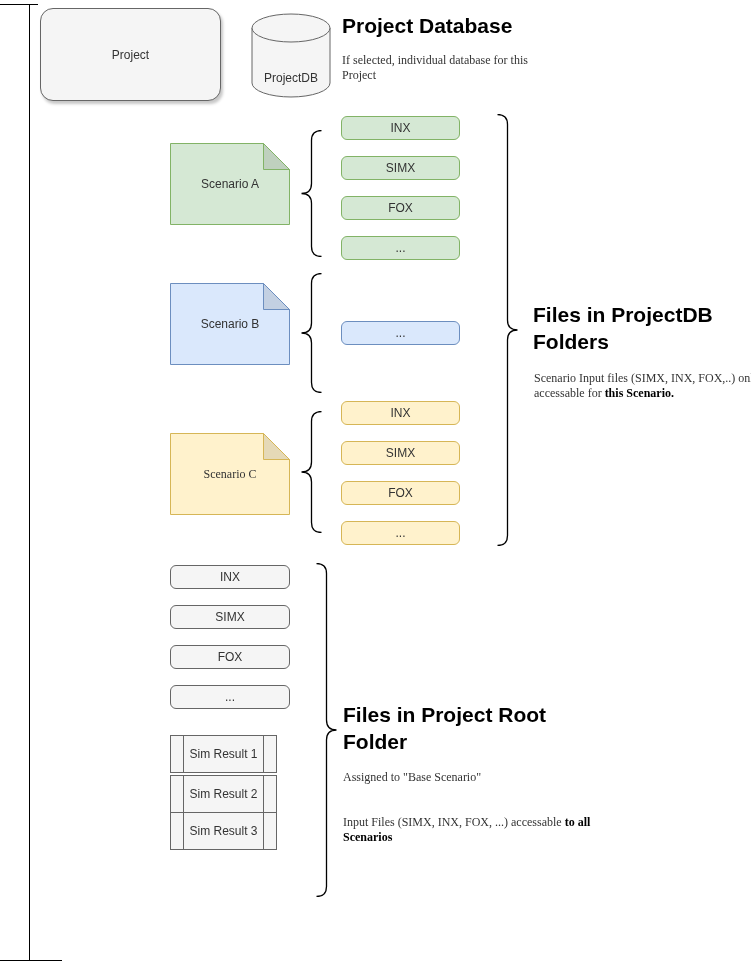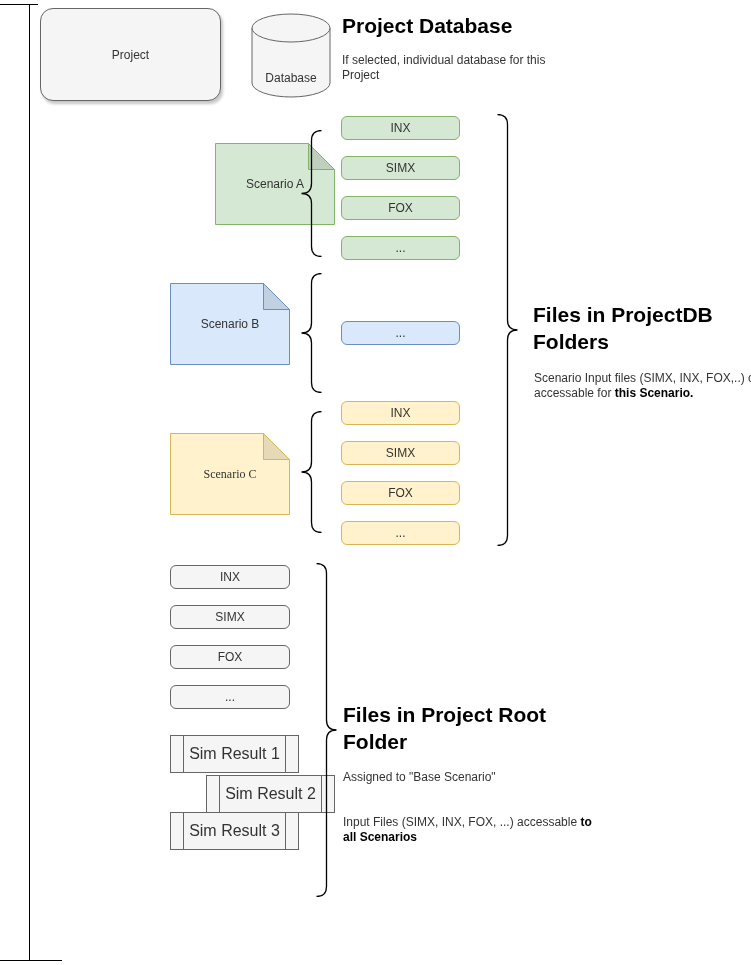--- a/index.html
+++ b/index.html
@@ -3,36 +3,36 @@
 <meta charset="utf-8">
 <style>
   html,body{margin:0;padding:0;background:#fff;}
   .canvas{position:relative;width:751px;height:965px;background:#ffffff;
           font-family:"Liberation Sans",sans-serif;overflow:hidden;}
   .abs{position:absolute;}
   .hline{height:0;border-top:1.5px solid #000;}
   .vline{width:0;border-left:1.5px solid #000;}
   .node-label{color:#333;font-size:12px;display:flex;align-items:center;justify-content:center;text-align:center;}
   .h{font-weight:bold;color:#000;font-size:21px;line-height:27px;}
-  .p{font-size:12px;color:#333;line-height:15px;}
+  .p{font-size:12px;color:#333;line-height:15px;font-family:Liberation Serif, serif;}
   .p b{color:#000;}
   .filebox{position:absolute;width:119px;height:24px;border-radius:6px;border:1px solid #666;
            display:flex;align-items:center;justify-content:center;font-size:12px;color:#333;box-sizing:border-box;}
   .fill-green{background:#d5e8d4;border-color:#82b366;}
   .fill-blue{background:#dae8fc;border-color:#6c8ebf;}
   .fill-yellow{background:#fff2cc;border-color:#d6b656;}
   .fill-gray{background:#f5f5f5;border-color:#666666;}
   .project-box{background:#f5f5f5;border:1px solid #666;border-radius:13px;
                box-shadow:2px 3px 3px rgba(0,0,0,0.22);
                display:flex;align-items:center;justify-content:center;font-size:12px;color:#333;box-sizing:border-box;}
   .doc{position:absolute;width:120px;height:82px;}
   .doc .doc-label{position:absolute;left:0;top:0;width:100%;height:100%;
                   display:flex;align-items:center;justify-content:center;font-size:12px;color:#333;}
-  .simresult{position:absolute;width:129px;height:38px;background:#f5f5f5;border:1px solid #666;
-             display:flex;align-items:center;justify-content:center;font-size:16px;color:#333;box-sizing:border-box;}
+  .simresult{position:absolute;width:107px;height:38px;background:#f5f5f5;border:1px solid #666;
+             display:flex;align-items:center;justify-content:center;font-size:12px;color:#333;box-sizing:border-box;}
   .sr-line{position:absolute;top:0;height:100%;width:0;border-left:1px solid #666;}
   svg{display:block;}
   .brace path{fill:none;stroke:#000;stroke-width:1.3;}
   .shape-stroke{stroke:#666;stroke-width:1;}
 </style>
 </head>
 <body>
 
 <div class="canvas">
 
@@ -42,27 +42,27 @@
 
   <div class="abs project-box" style="left:40px;top:8px;width:181px;height:93px;">
     <span>Project</span>
   </div>
 
   <div class="abs" style="left:251px;top:13px;width:80px;height:85px;">
     <svg width="80" height="85" viewBox="0 0 80 85">
       <path class="shape-stroke" d="M1 15 L1 70 A 39 14 0 0 0 79 70 L79 15" fill="#f5f5f5"></path>
       <ellipse class="shape-stroke" cx="40" cy="15" rx="39" ry="14" fill="#f5f5f5"></ellipse>
     </svg>
-    <div class="abs node-label" style="left:0;top:58px;width:100%;">Database</div>
+    <div class="abs node-label" style="left:0;top:58px;width:100%;">ProjectDB</div>
   </div>
 
   <div class="abs h" style="left:342px;top:12px;">Project Database</div>
   <div class="abs p" style="left:342px;top:53px;width:208px;">If selected, individual database for this Project</div>
 
-  <div class="doc" style="left:170px;top:143px;margin-left:45px;">
+  <div class="doc" style="left:170px;top:143px;">
     <svg width="120" height="82" viewBox="0 0 120 82">
       <path d="M0.5 0.5 L93.5 0.5 L119.5 26.5 L119.5 81.5 L0.5 81.5 Z" fill="#d5e8d4" stroke="#82b366"></path>
       <path d="M93.5 0.5 L119.5 26.5 L93.5 26.5 Z" fill="rgba(0,0,0,0.10)" stroke="#82b366"></path>
     </svg>
     <div class="doc-label">Scenario A</div>
   </div>
   <div class="abs brace" style="left:301px;top:130px;">
     <svg width="22" height="127" viewBox="0 0 22 127">
       <path d="M20.5 0.5 Q10.5 0.5 10.5 10.5 L10.5 53.5 Q10.5 63.5 0.5 63.5 Q10.5 63.5 10.5 73.5 L10.5 116.5 Q10.5 126.5 20.5 126.5"></path>
     </svg>
@@ -143,21 +143,21 @@
     </div>
   <div class="filebox fill-gray" style="left:170px;top:685px;width:120px;">
       <span>...</span>
     </div>
 
   <div class="simresult" style="left:170px;top:735px;">
     <div class="sr-line" style="left:12px;"></div>
     <div class="sr-line" style="right:12px;"></div>
     <span>Sim Result 1</span>
   </div>
-  <div class="simresult" style="left:170px;top:775px;margin-left:36px;">
+  <div class="simresult" style="left:170px;top:775px;">
     <div class="sr-line" style="left:12px;"></div>
     <div class="sr-line" style="right:12px;"></div>
     <span>Sim Result 2</span>
   </div>
   <div class="simresult" style="left:170px;top:812px;">
     <div class="sr-line" style="left:12px;"></div>
     <div class="sr-line" style="right:12px;"></div>
     <span>Sim Result 3</span>
   </div>
 

